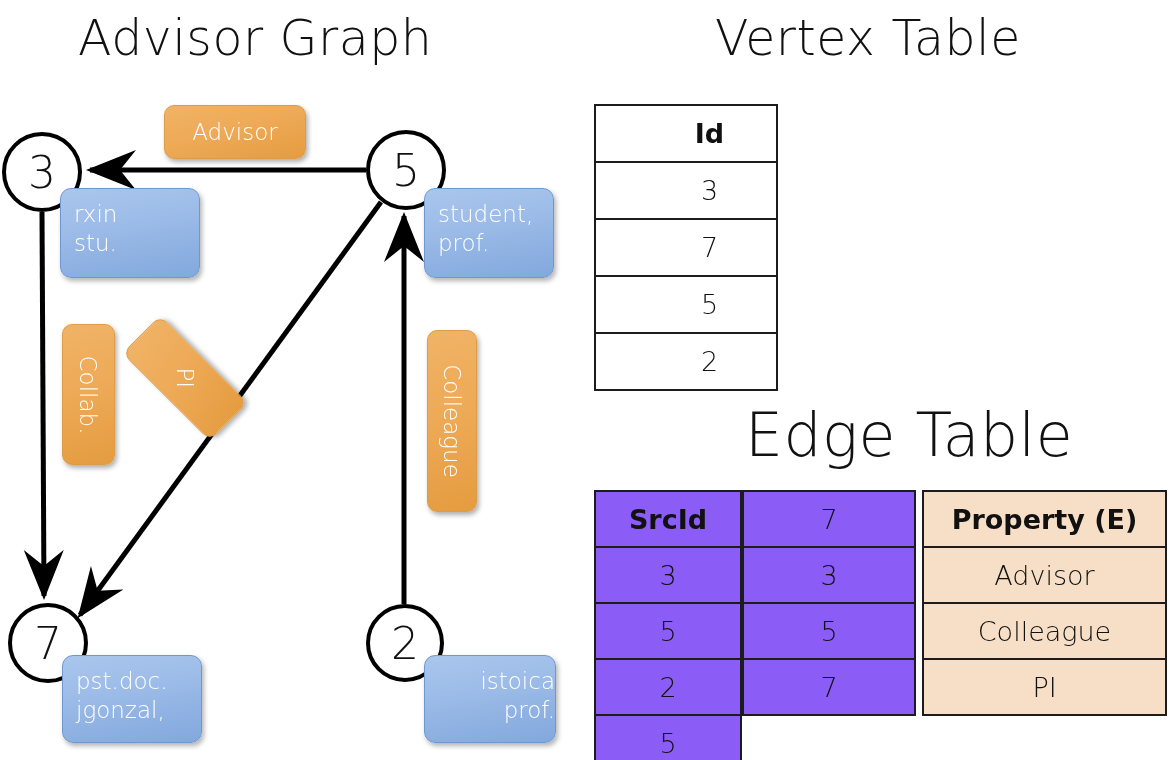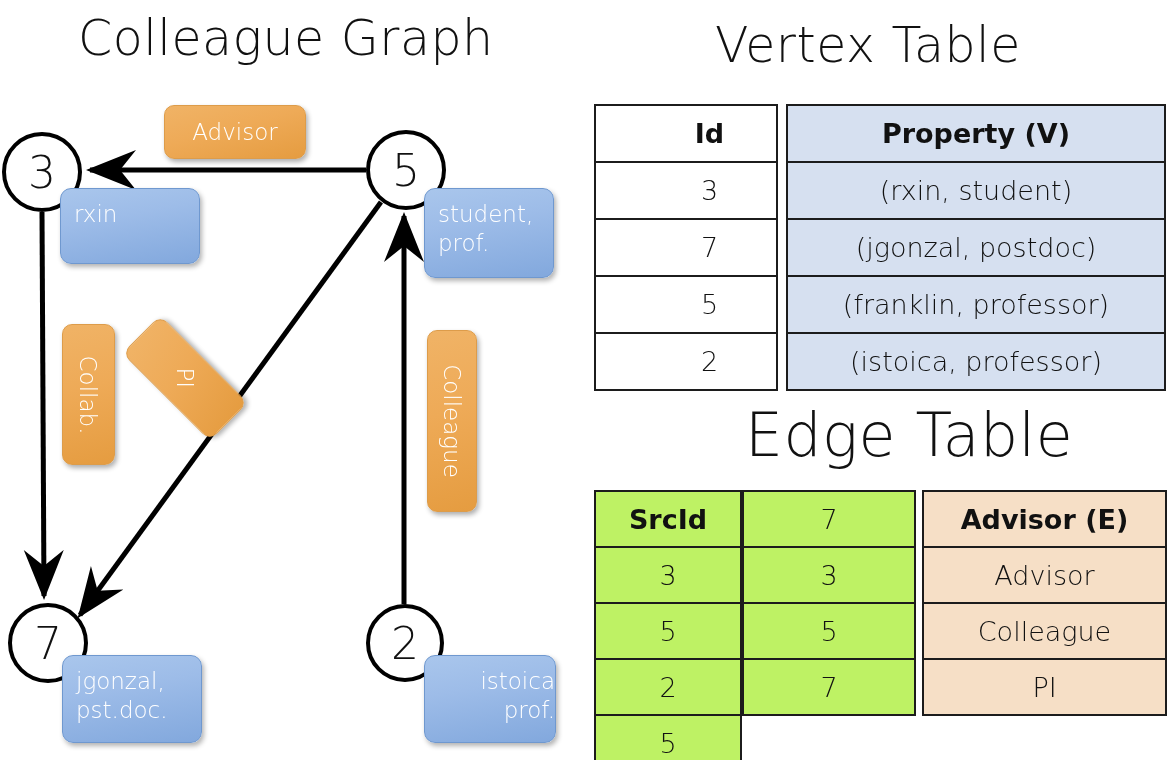--- a/index.html
+++ b/index.html
@@ -17,21 +17,21 @@
   
   .title {
     position: absolute;
     font-family: "DejaVu Sans", sans-serif;
     font-weight: 300;
     color: #111;
     white-space: nowrap;
     letter-spacing: 0.5px;
   }
   #title-property-graph { left: 78px; top: 10px; font-size: 49px; }
-  #title-vertex-table   { left: 715px; top: 10px; font-size: 49px; margin-top: 7px; }
+  #title-vertex-table   { left: 715px; top: 10px; font-size: 49px; }
   #title-edge-table     { left: 745px; top: 400px; font-size: 60px; }
 
   
   .graph { position:absolute; left:0; top:0; width:585px; height:760px; }
   .svg-edges { position:absolute; left:0; top:0; width:585px; height:760px; }
 
   .node {
     position: absolute;
     border: 4px solid #000;
     border-radius: 50%;
@@ -100,31 +100,31 @@
   #vt-id    { left: 594px; top: 104px; width: 184px; }
   #vt-prop  { left: 786px; top: 104px; width: 380px; }
   #vt-id td, #vt-id th { height: 55px; font-size: 27px; background:#fff;padding-left:47px; }
   #vt-prop td, #vt-prop th { height: 55px; font-size: 27px; background:#d6e0f0; }
   #vt-prop th { font-size: 27px; }
 
   
   #et-src  { left: 594px; top: 490px; width: 148px; }
   #et-dst  { left: 742px; top: 490px; width: 174px; }
   #et-prop { left: 922px; top: 490px; width: 245px; }
-  #et-src td, #et-src th, #et-dst td, #et-dst th { height: 54px; font-size: 27px; background:#bef264; }
+  #et-src td, #et-src th, #et-dst td, #et-dst th { height: 54px; font-size: 27px; background:#8b5cf6; }
   #et-prop td, #et-prop th { height: 54px; font-size: 27px; background:#f6dfc6; }
 
   .thin { font-weight: 300; }
 </style>
 </head>
 <body>
 
 <div class="stage">
 
-  <div class="title" id="title-property-graph">Colleague Graph</div>
+  <div class="title" id="title-property-graph">Advisor Graph</div>
   <div class="title" id="title-vertex-table">Vertex Table</div>
   <div class="title" id="title-edge-table">Edge Table</div>
 
   <div class="graph">
 
     <svg class="svg-edges" viewBox="0 0 585 760">
       <defs>
         <marker id="arrow" markerWidth="12" markerHeight="12" refX="9.2" refY="4" orient="auto" markerUnits="strokeWidth">
           <path d="M0,0 L10,4 L0,8 L3.2,4 z" fill="#000"></path>
         </marker>
@@ -145,30 +145,31 @@
     <div class="node" style="left:366px; top:130px; width:80px; height:80px;">
       <span>5</span>
     </div>
     <div class="node" style="left:8px; top:603px; width:80px; height:80px;">
       <span>7</span>
     </div>
     <div class="node" style="left:366px; top:604px; width:78px; height:78px;">
       <span>2</span>
     </div>
 
-    <div class="vbox" style="left:60px; top:188px; width:140px; height:76px;">
+    <div class="vbox" style="left:60px; top:188px; width:140px; height:90px;">
       <div>rxin</div>
+      <div>stu.</div>
     </div>
     <div class="vbox" style="left:424px; top:188px; width:130px; height:90px;">
       <div>student,</div>
       <div>prof.</div>
     </div>
     <div class="vbox" style="left:62px; top:655px; width:140px; height:88px;">
+      <div>pst.doc.</div>
       <div>jgonzal,</div>
-      <div>pst.doc.</div>
     </div>
     <div class="vbox" style="left:424px; top:655px; width:132px; height:88px;text-align:right;">
       <div>istoica</div>
       <div>prof.</div>
     </div>
 
     <div class="ebox" style="left:164px; top:105px; width:142px; height:54px;">
       <span>Advisor</span>
     </div>
 
@@ -198,39 +199,20 @@
       </tr>
       <tr>
         <td class="thin">5</td>
       </tr>
       <tr>
         <td class="thin">2</td>
       </tr>
     </tbody>
   </table>
 
-  <table class="tbl" id="vt-prop">
-    <tbody>
-      <tr>
-        <th>Property (V)</th>
-      </tr>
-      <tr>
-        <td class="thin">(rxin, student)</td>
-      </tr>
-      <tr>
-        <td class="thin">(jgonzal, postdoc)</td>
-      </tr>
-      <tr>
-        <td class="thin">(franklin, professor)</td>
-      </tr>
-      <tr>
-        <td class="thin">(istoica, professor)</td>
-      </tr>
-    </tbody>
-  </table>
 
   <table class="tbl" id="et-src">
     <tbody>
       <tr>
         <th>SrcId</th>
       </tr>
       <tr>
         <td class="thin">3</td>
       </tr>
       <tr>
@@ -258,21 +240,21 @@
       </tr>
       <tr>
         <td class="thin">7</td>
       </tr>
     </tbody>
   </table>
 
   <table class="tbl" id="et-prop">
     <tbody>
       <tr>
-        <th>Advisor (E)</th>
+        <th>Property (E)</th>
       </tr>
       <tr>
         <td class="thin">Advisor</td>
       </tr>
       <tr>
         <td class="thin">Colleague</td>
       </tr>
       <tr>
         <td class="thin">PI</td>
       </tr>

